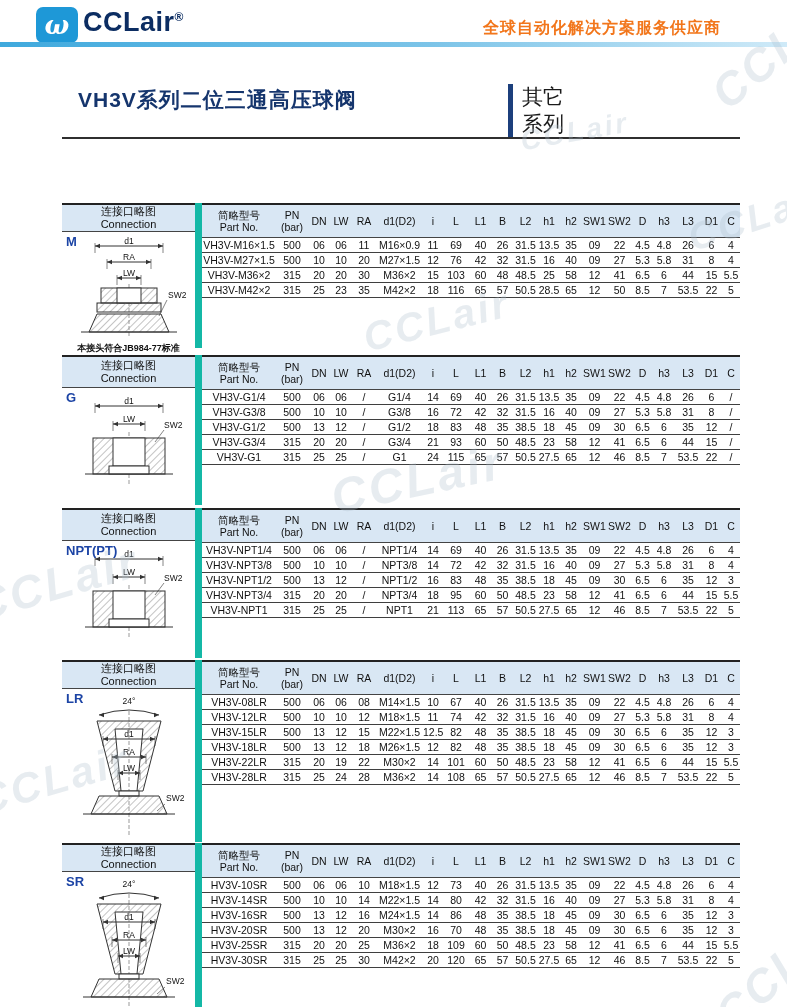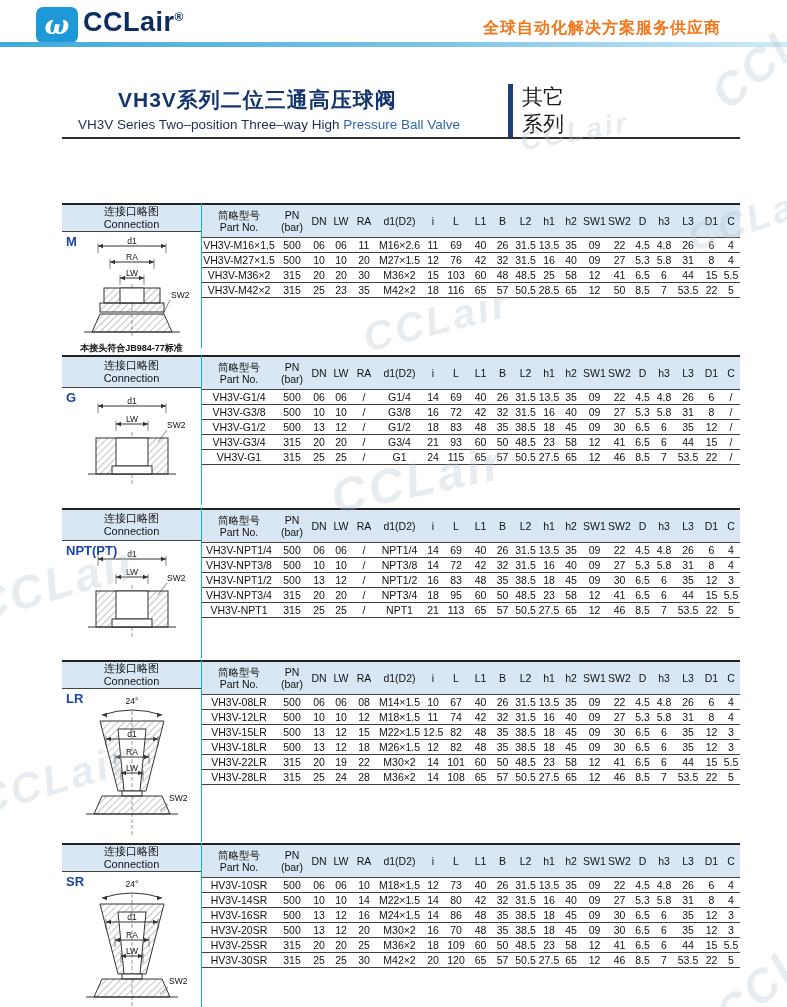--- a/index.html
+++ b/index.html
@@ -11,36 +11,36 @@
   .logo-mark { width:42px; height:36px; background:#1e98d7; border-radius:7px; color:#fff;
                display:flex; align-items:center; justify-content:center;
                font-size:26px; font-style:italic; font-weight:bold; font-family:"DejaVu Serif", serif; }
   .logo-text { font-size:27px; font-weight:800; color:#0c2d62; margin-left:5px; letter-spacing:0.5px; }
   .logo-reg { font-size:12px; color:#0c2d62; vertical-align:super; font-weight:bold; }
   .tagline { position:absolute; right:66px; top:18px; color:#f2761b; font-size:16px; font-weight:bold; letter-spacing:1px; }
   .header-line { position:absolute; left:0; top:42px; width:787px; height:5px;
                  background:linear-gradient(90deg,#3fa9dd 0%, #7cc4e8 55%, #cfeaf8 100%); }
 
   
-  .title-zh { position:absolute; left:78px; top:86px; font-size:21px; font-weight:bold; color:#15356d; letter-spacing:1px;margin-left:40px; }
+  .title-zh { position:absolute; left:78px; top:86px; font-size:21px; font-weight:bold; color:#15356d; letter-spacing:1px; }
   .title-en { position:absolute; left:78px; top:117px; font-size:13.5px; color:#1d2f55; }
   .title-en .blue { color:#2f64b5; }
   .side-series { position:absolute; left:508px; top:84px; display:flex; }
   .side-bar { width:5px; height:54px; background:#1c3f7c; margin-right:9px; }
   .side-text { font-family:"Liberation Serif", serif; font-size:21px; line-height:27px; color:#1a1a1a; }
   .title-rule { position:absolute; left:62px; top:137px; width:678px; height:2px; background:#2f2f2f; }
   .section-title { position:absolute; left:78px; top:151px; font-size:15px; font-weight:bold; color:#111; }
 
   
   .wm { position:absolute; color:rgba(176,192,206,0.30); font-style:italic; font-weight:bold;
         letter-spacing:3px; pointer-events:none; white-space:nowrap; z-index:5; }
 
   
   .section { position:absolute; left:62px; width:678px; display:flex; align-items:stretch; }
-  .conn-col { width:140px; flex:0 0 140px; border-right:1px solid #14b8a6; display:flex; flex-direction:column; }
+  .conn-col { width:140px; flex:0 0 140px; border-right:7px solid #14b8a6; display:flex; flex-direction:column; }
   .conn-header { height:33px; background:#d9e7f4; border-top:2px solid #222; border-bottom:1px solid #444;
                  display:flex; align-items:center; justify-content:center; text-align:center;
                  white-space:pre-line; font-size:11px; color:#111; line-height:13px; }
   .conn-body { flex:1; position:relative; text-align:center; }
   .conn-label { position:absolute; left:4px; top:2px; color:#1c44a5; font-weight:bold; font-size:13px; }
   .diagram { display:inline-block; margin-top:4px; }
   .conn-note { margin-top:0px; }
   .note-zh { font-size:9px; font-weight:bold; color:#111; }
   .note-en { font-size:7.5px; color:#333; line-height:8.5px; }
 
@@ -73,21 +73,20 @@
 <div class="page">
 
   <div class="logo-row">
     <div class="logo-mark">ω</div>
     <div class="logo-text"><span>CCLair</span><span class="logo-reg">®</span></div>
   </div>
   <div class="tagline">全球自动化解决方案服务供应商</div>
   <div class="header-line"></div>
 
   <div class="title-zh">VH3V系列二位三通高压球阀</div>
-  <div class="title-en"><span>VH3V Series Two–position Three–way High </span><span class="blue">Pressure Ball Valve</span></div>
   <div class="side-series">
     <div class="side-bar"></div>
     <div class="side-text">
       <div>其它</div>
       <div>系列</div>
     </div>
   </div>
   <div class="title-rule"></div>
 
   <div id="sections">
@@ -160,21 +159,21 @@
                 <th style="width: 18px;">C</th>
               </tr>
             </thead>
         <tbody>
               <tr>
                 <td>VH3V-M16×1.5</td>
                 <td>500</td>
                 <td>06</td>
                 <td>06</td>
                 <td>11</td>
-                <td>M16×2.6</td>
+                <td>M16×0.9</td>
                 <td>11</td>
                 <td>69</td>
                 <td>40</td>
                 <td>26</td>
                 <td>31.5</td>
                 <td>13.5</td>
                 <td>35</td>
                 <td>09</td>
                 <td>22</td>
                 <td>4.5</td>

